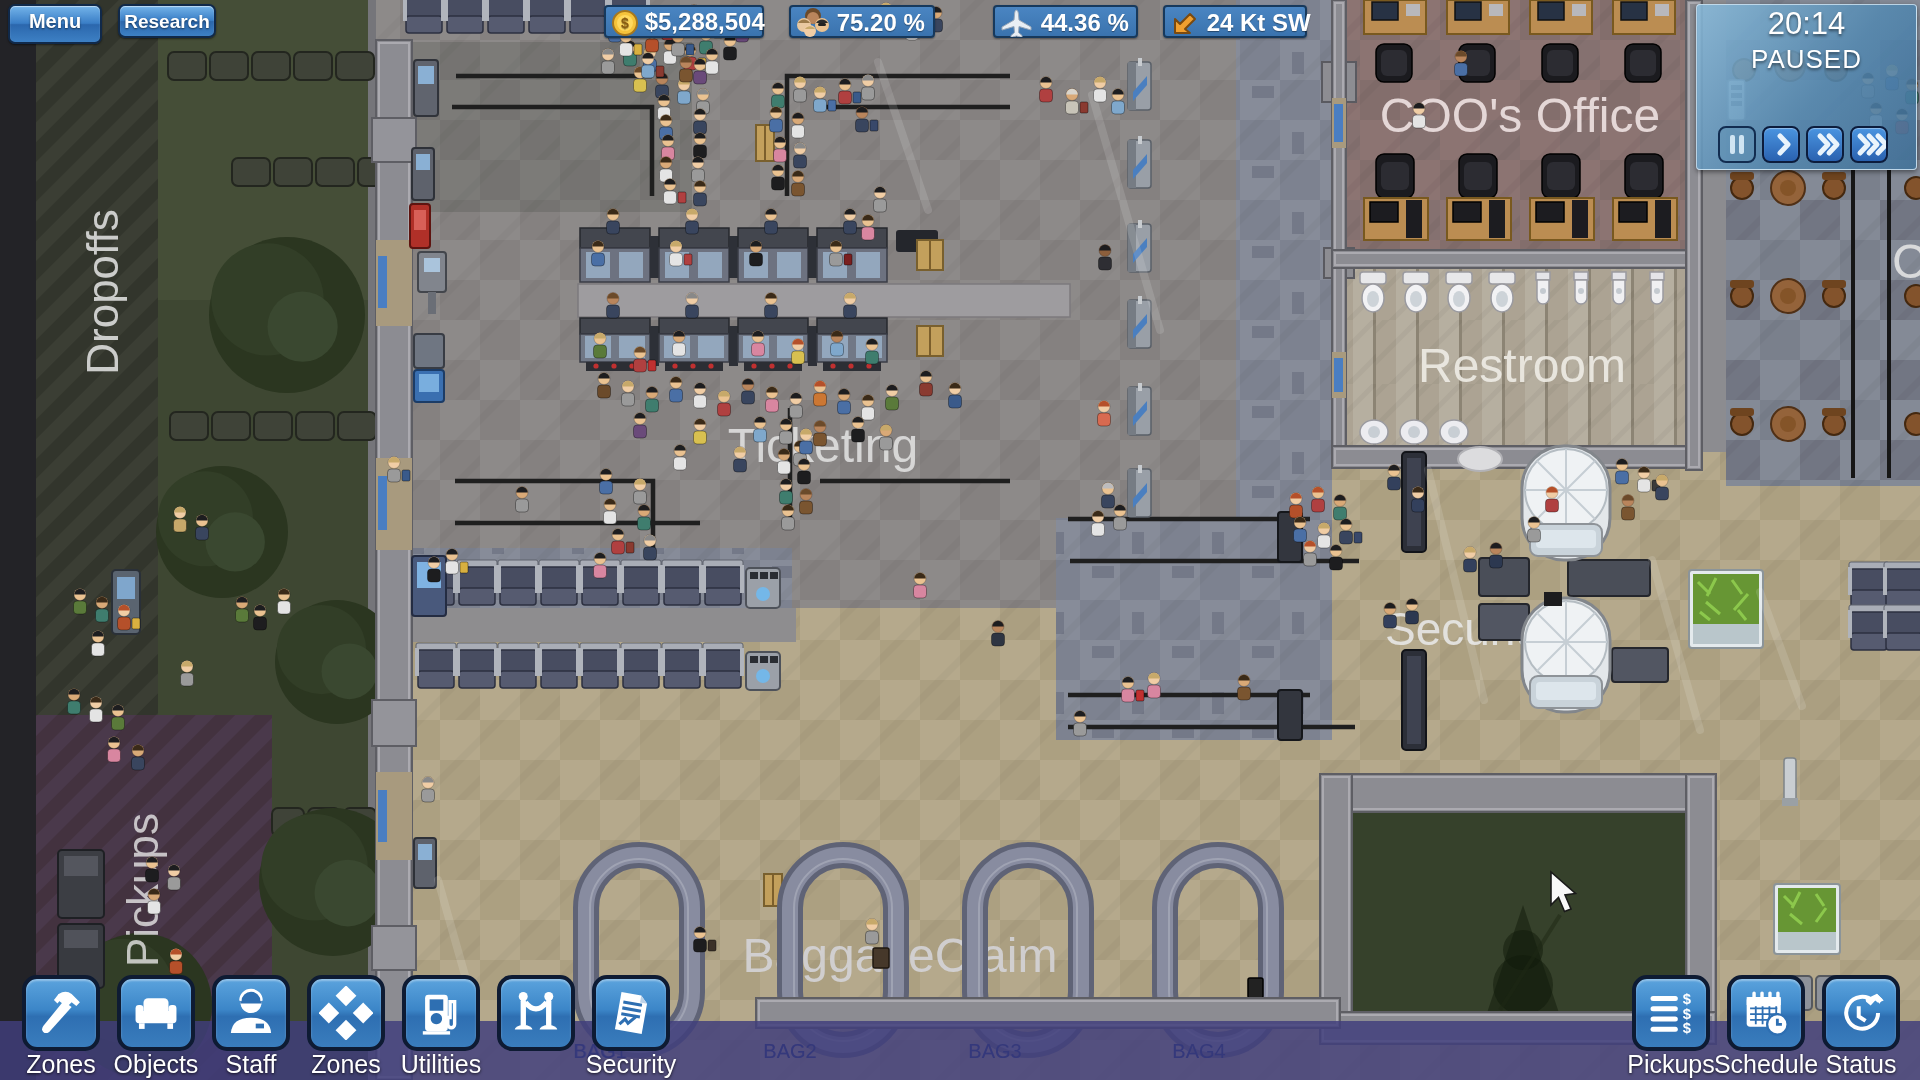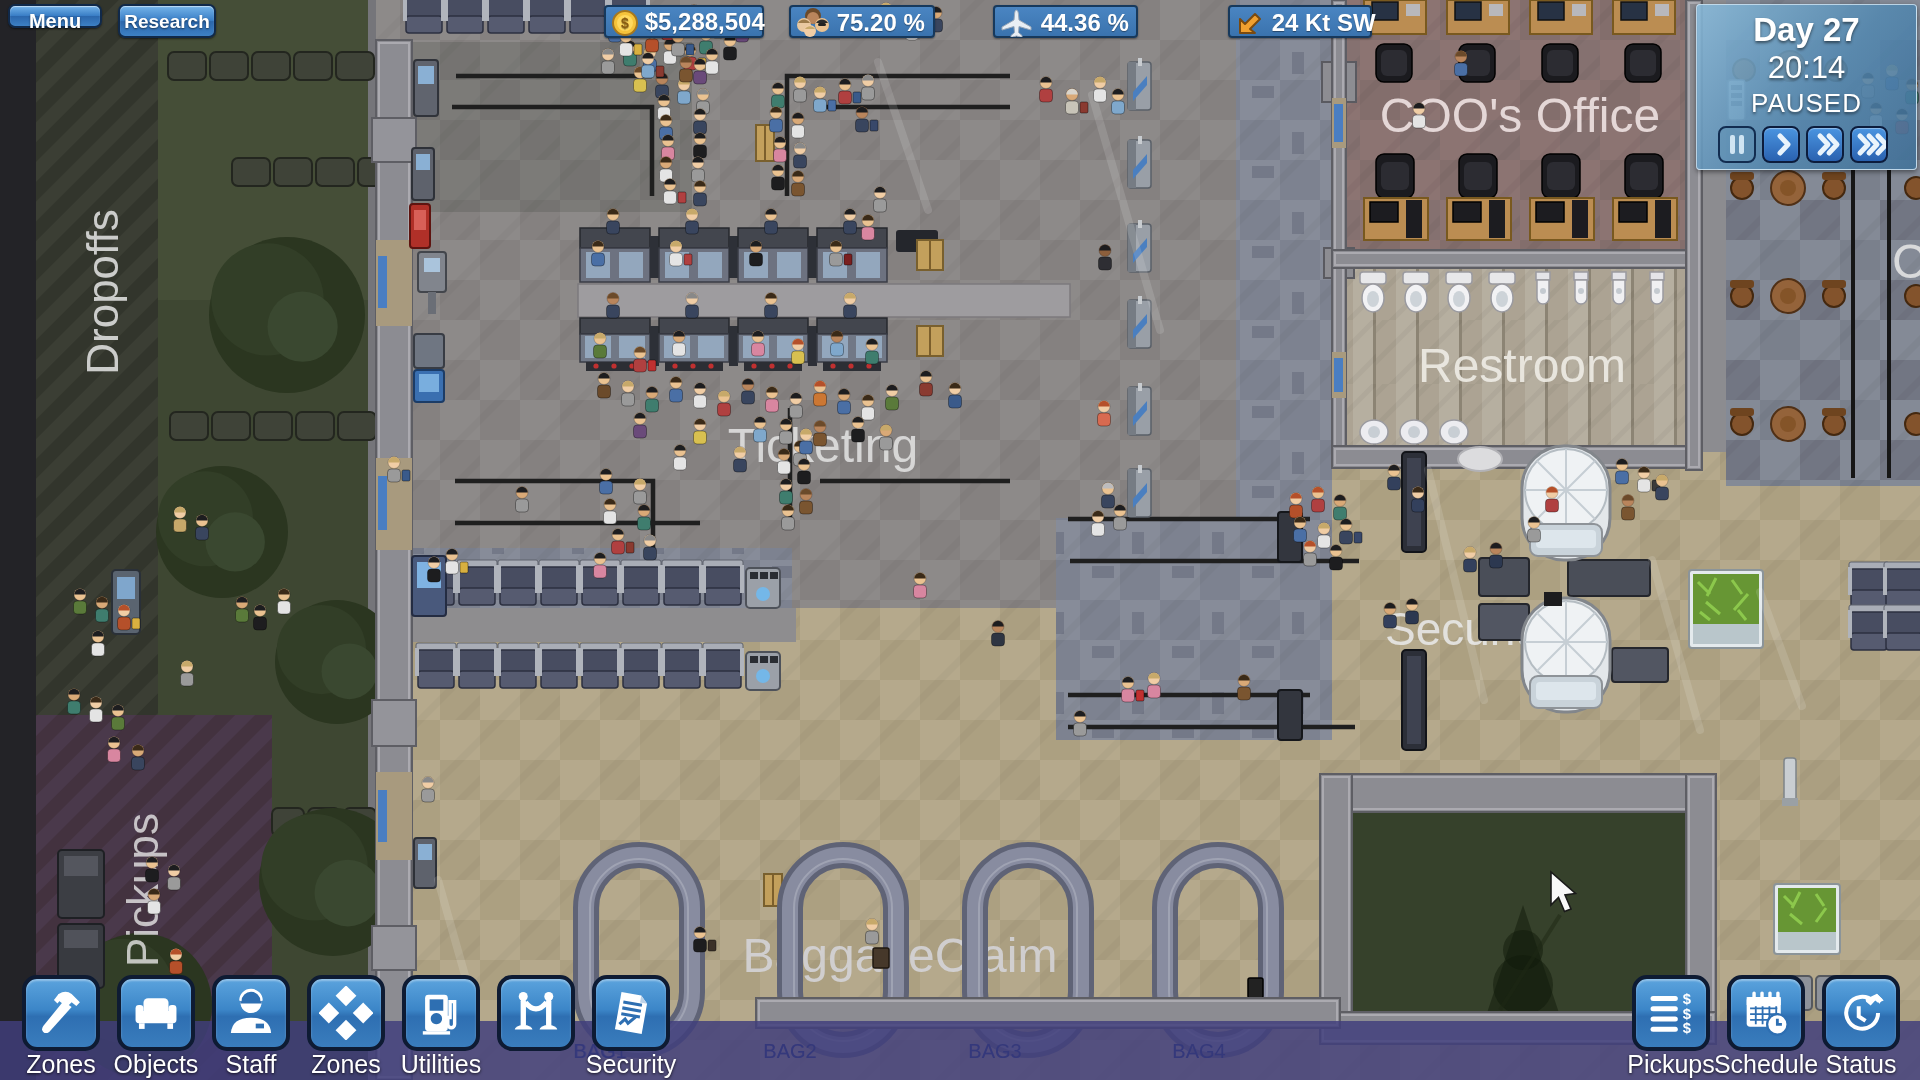--- a/index.html
+++ b/index.html
@@ -2025,21 +2025,21 @@
 <g transform="translate(1902,122)">
           <rect x="-6.5" y="-1" width="13" height="13" rx="3.5" fill="#b04040" stroke="rgba(0,0,0,0.35)" stroke-width="1"></rect>
           <circle cx="0" cy="-7.5" r="6" fill="#f0cda5" stroke="rgba(0,0,0,0.25)" stroke-width="0.8"></circle>
           <path d="M-5.8 -7.5 a5.8 5.8 0 0 1 11.6 0 z" fill="#1d1d1f"></path>
         </g>
 </g>
 
 <path d="M1551 872 l0 33 7.5 -7.5 6 14 6.5 -2.5 -6 -14 10.5 -1.5 z" fill="#f8f8f8" stroke="#1a1a1a" stroke-width="1.6"></path>
 </svg>
 
-<div class="uibtn" style="left:8px;top:4px;width:94px;height:24px;font-size:20px;line-height:31px;">Menu</div>
+<div class="uibtn" style="left:8px;top:4px;width:94px;height:40px;font-size:20px;line-height:31px;">Menu</div>
 
 <div class="uibtn" style="left:118px;top:4px;width:98px;height:34px;font-size:19px;line-height:31px;">Research</div>
 
 <div class="stat" style="left:604px;width:160px;padding:0 8px 0 6px;"><svg width="26" height="26" viewBox="0 0 26 26">
         <circle cx="13" cy="13" r="12" fill="#f5c33b" stroke="#a8781c" stroke-width="2"></circle>
         <circle cx="13" cy="13" r="8" fill="#ffd95e"></circle>
         <text x="13" y="18" font-size="14" font-weight="bold" fill="#8a5c10" text-anchor="middle">$</text>
       </svg> $5,288,504</div>
 
 <div class="stat" style="left:789px;width:146px;padding:0 8px 0 5px;"><svg width="34" height="30" viewBox="0 0 34 30">
@@ -2051,26 +2051,25 @@
         <path d="M20 16 a7 7 0 0 1 12 0 z" fill="#2a2a2a"></path>
         <rect x="22" y="16" width="8" height="3" rx="1.5" fill="#222"></rect>
         <circle cx="14" cy="24" r="6" fill="#f0cda5"></circle>
         <path d="M9 22 a6 6 0 0 1 10 0 z" fill="#c7a96a"></path>
       </svg> 75.20 %</div>
 
 <div class="stat" style="left:975px;width:145px;padding:0 8px 0 5px;margin-left:18px;"><svg width="34" height="30" viewBox="0 0 34 30">
         <path d="M16 3 c1.5 0 2.5 2 2.5 5 l0.5 5 12 7 0 3 -12 -3.5 -0.5 6 3.5 3 0 2 -5.5 -1.5 -5.5 1.5 0 -2 3.5 -3 -0.5 -6 -12 3.5 0 -3 12 -7 0.5 -5 c0 -3 1 -5 1.5 -5 z" fill="#e8eef4" stroke="#9aa8b8" stroke-width="1"></path>
       </svg> 44.36 %</div>
 
-<div class="stat" style="left:1228px;width:144px;padding:0 8px 0 5px;"><svg width="30" height="30" viewBox="0 0 30 30">
+<div class="stat" style="left:1163px;width:144px;padding:0 8px 0 5px;"><svg width="30" height="30" viewBox="0 0 30 30">
         <path d="M5 26 L5 12 L10 17 L20 7 L25 12 L15 22 L20 26 Z" fill="#f0a030" stroke="#7a4a10" stroke-width="2" stroke-linejoin="round"></path>
       </svg> 24 Kt SW</div>
 
 <div style="position:absolute;left:1696px;top:4px;width:219px;height:164px;border-radius:4px;border:1px solid rgba(215,235,248,0.8);background:linear-gradient(128deg,rgba(137,187,219,0.88),rgba(84,136,176,0.88) 55%,rgba(64,112,152,0.88));box-shadow:0 2px 5px rgba(0,0,0,0.45);color:#fff;text-align:center;">
-<div style="font-size:33px;font-weight:bold;margin-top:6px;text-shadow:0 2px 3px rgba(0,0,0,0.5);">Day 27</div>
 <div style="font-size:31px;margin-top:1px;text-shadow:0 2px 3px rgba(0,0,0,0.5);">20:14</div>
 <div style="font-size:26px;margin-top:2px;letter-spacing:1px;text-shadow:0 2px 3px rgba(0,0,0,0.5);">PAUSED</div>
 </div>
 
 <div style="position:absolute;left:1718px;top:126px;width:38px;height:37px;border-radius:8px;border:2px solid #122c50;background:rgba(96,146,180,0.55);box-sizing:border-box;">
 <svg width="34" height="33">
         <rect x="10" y="7" width="5" height="19" rx="2" fill="#cfe4f2"></rect>
         <rect x="19" y="7" width="5" height="19" rx="2" fill="#cfe4f2"></rect>
       </svg></div>
 

